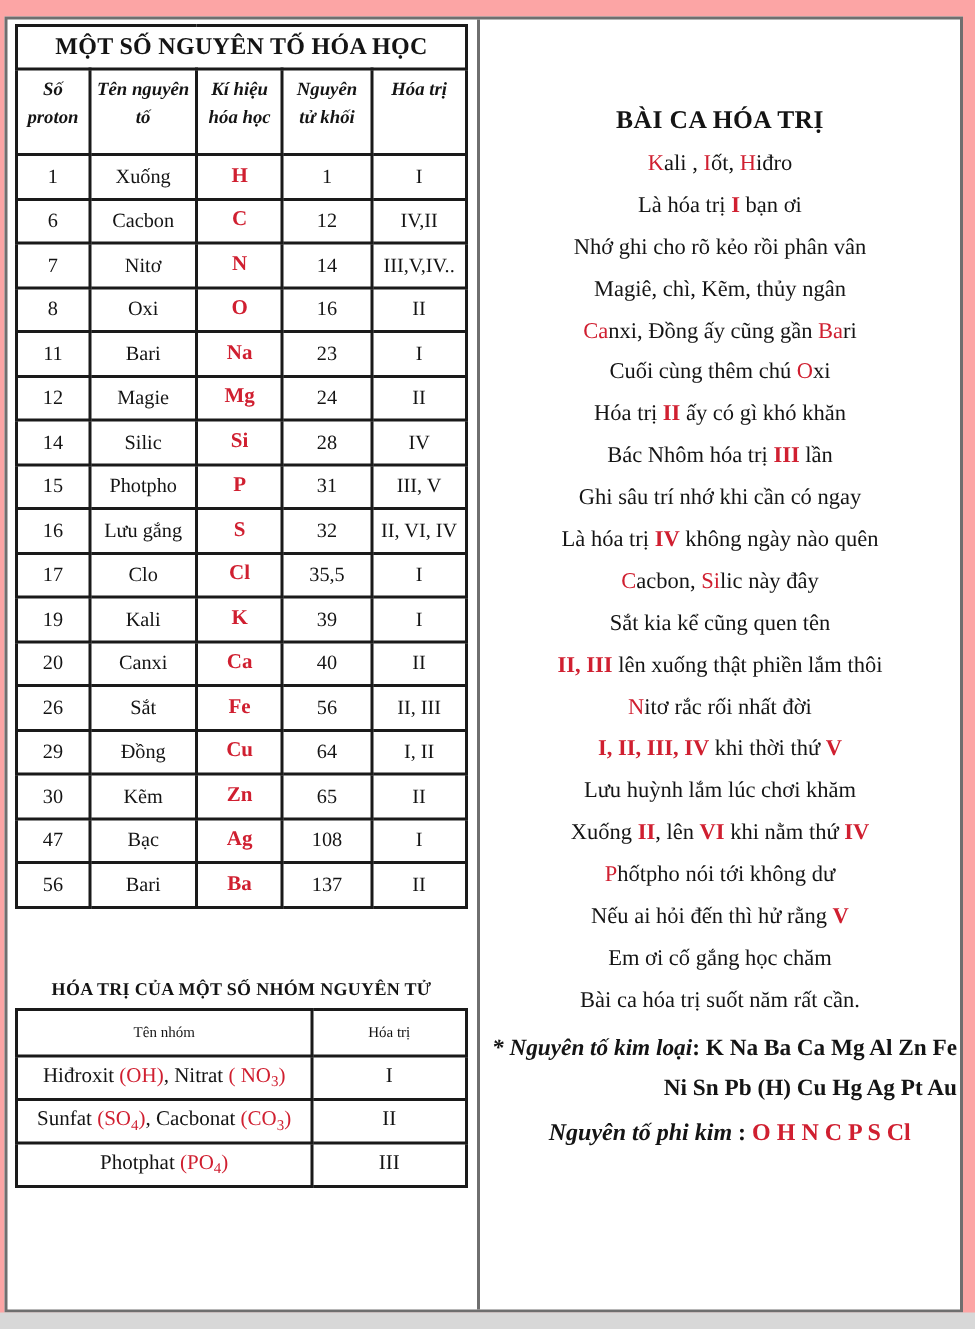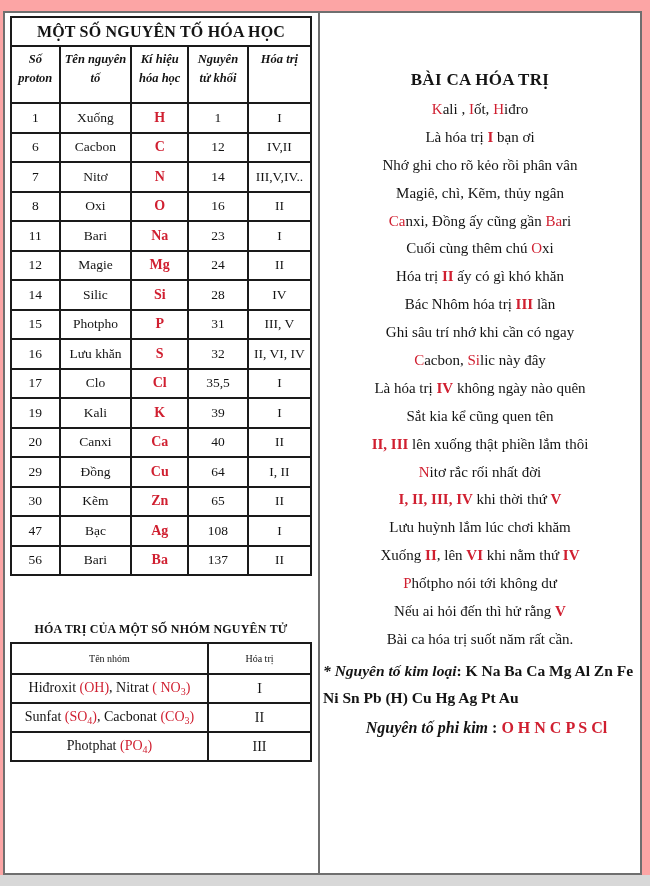--- a/index.html
+++ b/index.html
@@ -29,21 +29,21 @@
   .group-table td{height:27px;font-size:14px;}
   .group-table .gname{width:196px;}
   .group-table .gval{width:100px;}
 
   .poem-title{font-size:17px;font-weight:bold;height:31px;line-height:30px;letter-spacing:.3px;margin-top:45px;}
   .poem-line{font-size:15px;line-height:27.9px;height:27.9px;white-space:nowrap;}
   .red{color:var(--red);}
   .bold{font-weight:bold;}
   .italic{font-style:italic;}
   .subs{font-size:10px;vertical-align:-3px;}
-  .note{ text-align:left;font-size:15.5px;line-height:27px;padding:0 2px 0 3px;}
+  .note{ text-align:right;font-size:15.5px;line-height:27px;padding:0 2px 0 3px;}
   .note.metal{margin-top:3px;}
   .note.nonmetal{text-align:center;margin-top:3px;font-size:16px;margin-left:12px;}
   .bottom-strip{position:absolute;left:0;top:875px;width:650px;height:11px;background:#d8d8d8;}
 </style>
 </head>
 <body>
 
 <div class="page">
   <div class="outer">
 
@@ -113,21 +113,21 @@
             </tr>
             <tr>
               <td>15</td>
               <td>Photpho</td>
               <td class="symbol">P</td>
               <td>31</td>
               <td>III, V</td>
             </tr>
             <tr>
               <td>16</td>
-              <td>Lưu khăn</td>
+              <td>Lưu gắng</td>
               <td class="symbol">S</td>
               <td>32</td>
               <td>II, VI, IV</td>
             </tr>
             <tr>
               <td>17</td>
               <td>Clo</td>
               <td class="symbol">Cl</td>
               <td>35,5</td>
               <td>I</td>
@@ -138,20 +138,27 @@
               <td class="symbol">K</td>
               <td>39</td>
               <td>I</td>
             </tr>
             <tr>
               <td>20</td>
               <td>Canxi</td>
               <td class="symbol">Ca</td>
               <td>40</td>
               <td>II</td>
+            </tr>
+            <tr>
+              <td>26</td>
+              <td>Sắt</td>
+              <td class="symbol">Fe</td>
+              <td>56</td>
+              <td>II, III</td>
             </tr>
             <tr>
               <td>29</td>
               <td>Đồng</td>
               <td class="symbol">Cu</td>
               <td>64</td>
               <td>I, II</td>
             </tr>
             <tr>
               <td>30</td>
@@ -208,30 +215,31 @@
       <div id="poem">
           <div class="poem-line"><span class="red">K</span><span>ali , </span><span class="red">I</span><span>ốt, </span><span class="red">H</span><span>iđro</span></div>
           <div class="poem-line"><span>Là hóa trị </span><span class="red bold">I</span><span> bạn ơi</span></div>
           <div class="poem-line"><span>Nhớ ghi cho rõ kẻo rồi phân vân</span></div>
           <div class="poem-line"><span>Magiê, chì, Kẽm, thủy ngân</span></div>
           <div class="poem-line"><span class="red">Ca</span><span>nxi, Đồng ấy cũng gần </span><span class="red">Ba</span><span>ri</span></div>
           <div class="poem-line"><span>Cuối cùng thêm chú </span><span class="red">O</span><span>xi</span></div>
           <div class="poem-line"><span>Hóa trị </span><span class="red bold">II</span><span> ấy có gì khó khăn</span></div>
           <div class="poem-line"><span>Bác Nhôm hóa trị </span><span class="red bold">III</span><span> lần</span></div>
           <div class="poem-line"><span>Ghi sâu trí nhớ khi cần có ngay</span></div>
+          <div class="poem-line"><span>Là hóa trị </span><span class="red bold">IV</span><span> không ngày nào quên</span></div>
           <div class="poem-line"><span class="red">C</span><span>acbon, </span><span class="red">Si</span><span>lic này đây</span></div>
-          <div class="poem-line"><span>Là hóa trị </span><span class="red bold">IV</span><span> không ngày nào quên</span></div>
           <div class="poem-line"><span>Sắt kia kể cũng quen tên</span></div>
           <div class="poem-line"><span class="red bold">II, III</span><span> lên xuống thật phiền lắm thôi</span></div>
           <div class="poem-line"><span class="red">N</span><span>itơ rắc rối nhất đời</span></div>
           <div class="poem-line"><span class="red bold">I, II, III, IV</span><span> khi thời thứ </span><span class="red bold">V</span></div>
           <div class="poem-line"><span>Lưu huỳnh lắm lúc chơi khăm</span></div>
           <div class="poem-line"><span>Xuống </span><span class="red bold">II</span><span>, lên </span><span class="red bold">VI</span><span> khi nằm thứ </span><span class="red bold">IV</span></div>
           <div class="poem-line"><span class="red">P</span><span>hốtpho nói tới không dư</span></div>
           <div class="poem-line"><span>Nếu ai hỏi đến thì hử rằng </span><span class="red bold">V</span></div>
+          <div class="poem-line"><span>Em ơi cố gắng học chăm</span></div>
           <div class="poem-line"><span>Bài ca hóa trị suốt năm rất cần.</span></div>
         </div>
       <div class="note metal" id="metal-note"><span class="bold italic">* Nguyên tố kim loại</span><span class="bold">: </span><span class="bold">K Na Ba Ca Mg Al Zn Fe Ni Sn Pb (H) Cu Hg Ag Pt Au</span></div>
       <div class="note nonmetal" id="nonmetal"><span class="bold italic">Nguyên tố phi kim</span><span class="bold"> : </span><span class="red bold">O H N C P S Cl</span></div>
     </div>
 
   </div>
   <div class="bottom-strip"></div>
 </div>
 

